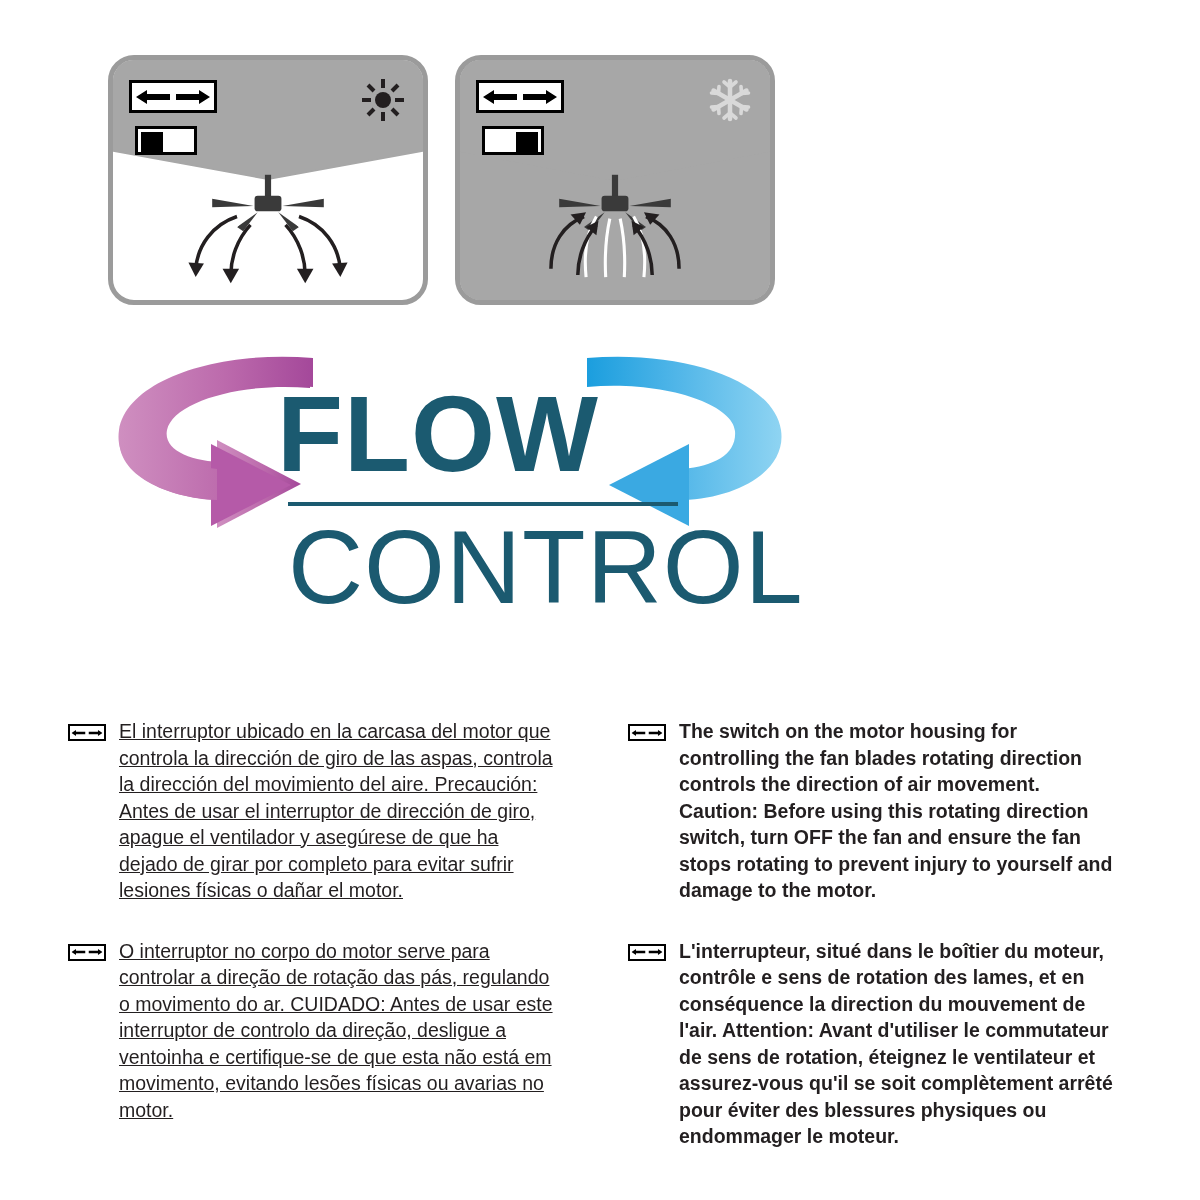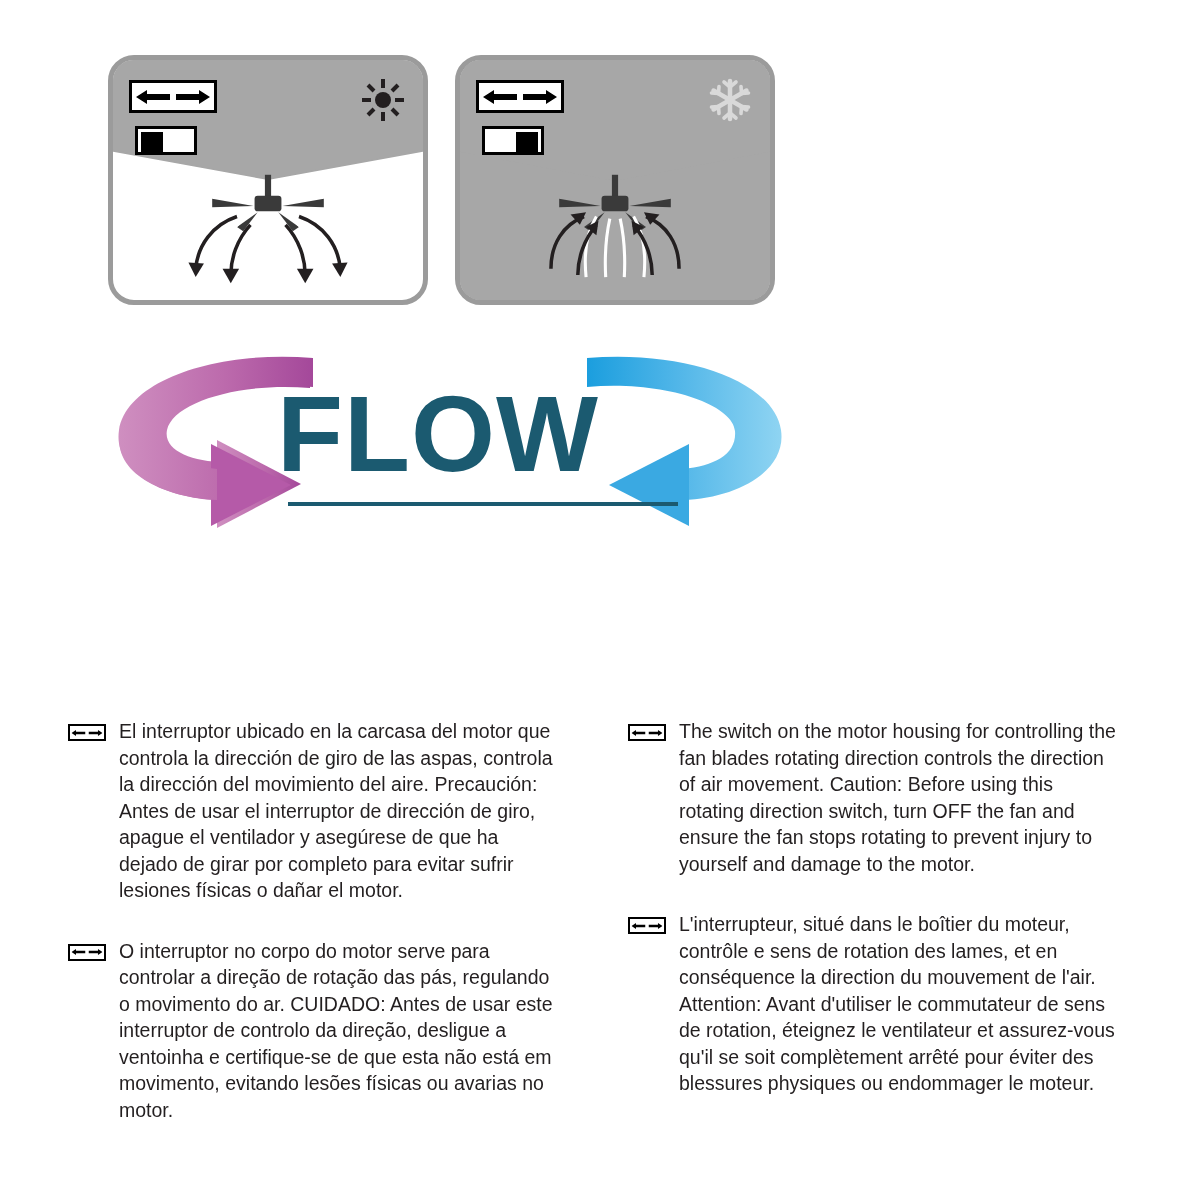--- a/index.html
+++ b/index.html
@@ -132,22 +132,22 @@
     position: absolute;
     left: 62px;
     top: 718px;
     width: 1085px;
   }
   .col {
     position: absolute;
     top: 0;
     width: 500px;
   }
-  .col-left { left: 0; }
-  .col-right { left: 560px; }
+  .col-left { left: 0; text-decoration: underline; }
+  .col-right { left: 560px; font-weight: bold; }
 
   .block {
     position: relative;
     padding-left: 57px;
     margin-bottom: 34px;
   }
   .block p {
     margin: 0;
     font-size: 19.5px;
     line-height: 26.5px;
@@ -329,20 +329,21 @@
     <path d="M115,118 C140,120 172,122 200,122 L200,142 C168,142 140,140 115,138 Z" fill="#bc6aac" opacity="0"></path>
     <path d="M106,114 L106,196 L186,155 Z" fill="#b55aa8"></path>
     <path d="M60,101 C62,74 132,50 208,57 L208,28 C112,20 22,50 14,100 C8,140 56,168 112,170 L112,139 C80,136 58,124 60,101 Z" fill="url(#gradLeft)"></path>
 
     <path d="M630,101 C628,74 558,50 482,57 L482,28 C578,20 668,50 676,100 C682,140 634,168 578,170 L578,139 C610,136 632,124 630,101 Z" fill="url(#gradRight)"></path>
     <path d="M584,114 L584,196 L504,155 Z" fill="#3aa9e2"></path>
   </svg>
 
   <div class="logo-flow">FLOW</div>
   <div class="logo-rule"></div>
+  <div class="logo-control">CONTROL</div>
 </div>
 
 <div class="texts">
 
   <div class="col col-left">
 
     <div class="block">
       <div class="mini-sw">
         <div class="arrow-pair">
           <svg width="14" height="9" viewBox="0 0 34 18">

